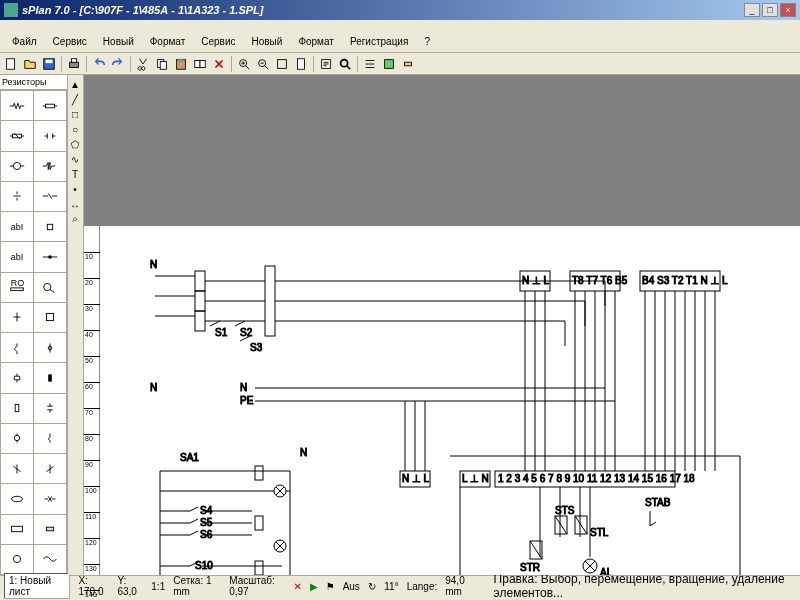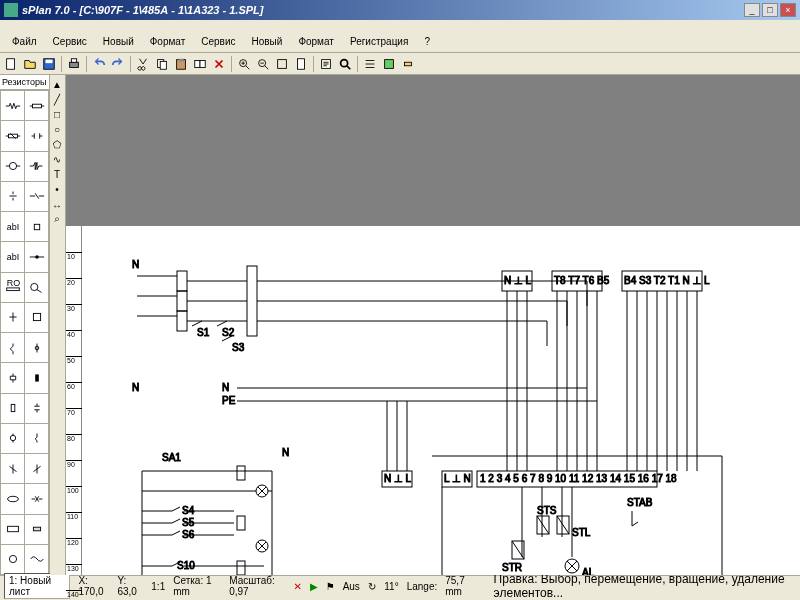--- a/index.html
+++ b/index.html
@@ -10,21 +10,21 @@
 .titlebar .winbtns { display: flex; gap: 2px; }
 .titlebar .winbtn { width: 16px; height: 14px; background: #e0e0e0; border: 1px solid #888; display: flex; align-items: center; justify-content: center; font-size: 9px; color: #000; cursor: pointer; }
 .titlebar .winbtn.close { background: #c75050; color: #fff; }
 .menubar { height: 18px; background: #ece9d8; display: flex; align-items: flex-start; padding: 16px 4px; border-bottom: 1px solid #aca899; }
 .menubar span { padding: 0 8px; cursor: pointer; }
 .toolbar { height: 22px; background: #ece9d8; display: flex; align-items: center; padding: 0 2px; border-bottom: 1px solid #aca899; gap: 1px; }
 .tbtn { width: 18px; height: 18px; border: 1px solid transparent; display: flex; align-items: center; justify-content: center; cursor: pointer; }
 .tbtn svg { width: 14px; height: 14px; }
 .tsep { width: 1px; height: 16px; background: #aca899; margin: 0 2px; }
 .main { display: flex; height: 500px; }
-.left { width: 50px; background: #ece9d8; border-right: 1px solid #aca899; display: flex; flex-direction: column; }
+.left { width: 68px; background: #ece9d8; border-right: 1px solid #aca899; display: flex; flex-direction: column; }
 .left .tab { font-size: 9px; padding: 2px; background: #fff; border-bottom: 1px solid #aca899; }
 .palette { flex: 1; overflow: hidden; display: grid; grid-template-columns: 1fr 1fr; gap: 1px; padding: 1px; background: #aca899; }
 .pcell { background: #fff; display: flex; align-items: center; justify-content: center; cursor: pointer; min-height: 16px; }
 .pcell svg { width: 18px; height: 14px; }
 .canvas-wrap { flex: 1; position: relative; background: #808080; display: flex; flex-direction: column; }
 .hruler { height: 16px; background: #fff; border-bottom: 1px solid #888; display: flex; font-size: 8px; overflow: hidden; position: relative; margin-left: 16px; }
 .vtoolbox { width: 16px; background: #ece9d8; border-right: 1px solid #aca899; display: flex; flex-direction: column; gap: 1px; padding-top: 2px; }
 .vtoolbox .vt { width: 14px; height: 14px; display: flex; align-items: center; justify-content: center; cursor: pointer; }
 .canvasrow { flex: 1; display: flex; }
 .vruler { width: 16px; background: #fff; border-right: 1px solid #888; position: relative; }
@@ -518,17 +518,17 @@
     <span>1:1</span>
     <span>Сетка: 1 mm</span>
     <span>Масштаб: 0,97</span>
     <span style="color:#c00">✕</span>
     <span style="color:#080">▶</span>
     <span>⚑</span>
     <span>Aus</span>
     <span>↻</span>
     <span>11°</span>
     <span>Lange:</span>
-    <span>75,7 mm</span>
+    <span>94,0 mm</span>
     <span style="flex:1"></span>
     <span style="font-size:12px">Правка: Выбор, перемещение, вращение, удаление элементов...</span>
   </div>
 </div>
 
 </body></html>

